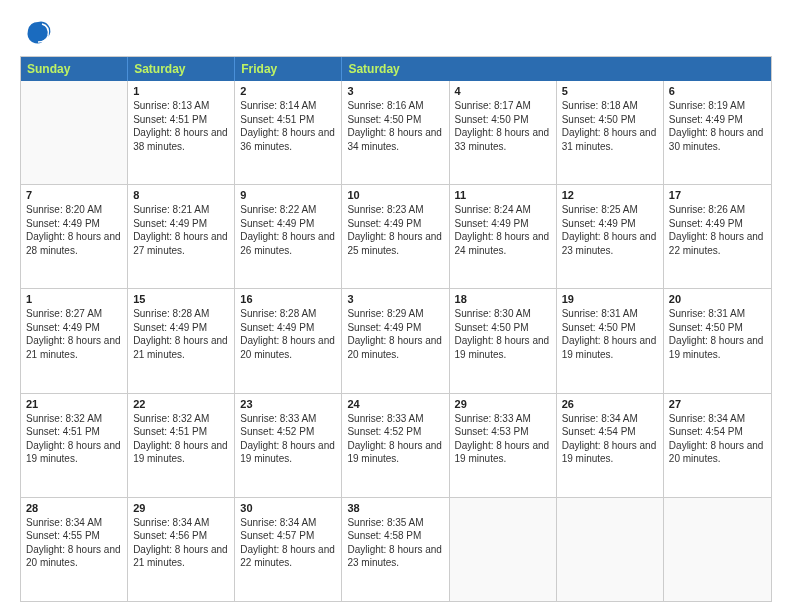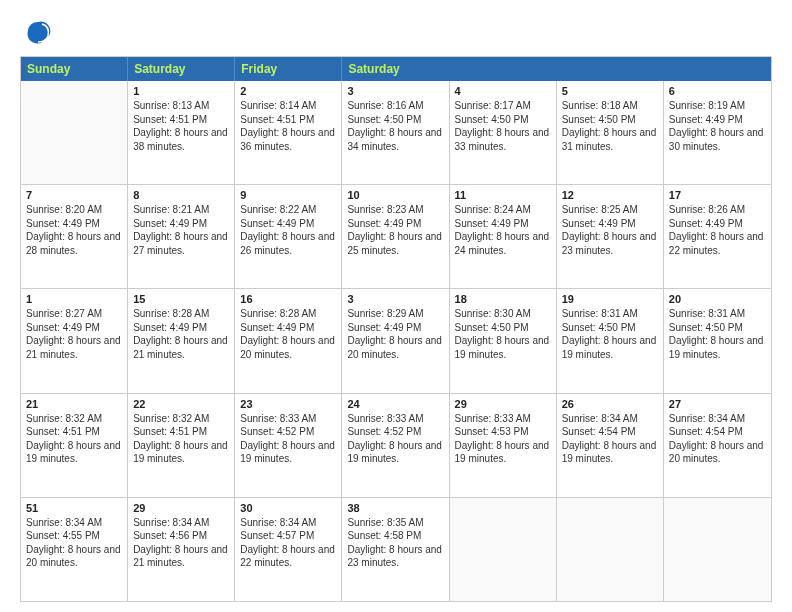--- a/index.html
+++ b/index.html
@@ -253,21 +253,21 @@
             <div class="day-num">26</div>
             <div class="cell-text">Sunrise: 8:34 AM<br>Sunset: 4:54 PM<br>Daylight: 8 hours and 19 minutes.</div>
           </div>
           <div class="cal-cell">
             <div class="day-num">27</div>
             <div class="cell-text">Sunrise: 8:34 AM<br>Sunset: 4:54 PM<br>Daylight: 8 hours and 20 minutes.</div>
           </div>
         </div>
         <div class="cal-row">
           <div class="cal-cell">
-            <div class="day-num">51</div>
+            <div class="day-num">28</div>
             <div class="cell-text">Sunrise: 8:34 AM<br>Sunset: 4:55 PM<br>Daylight: 8 hours and 20 minutes.</div>
           </div>
           <div class="cal-cell">
             <div class="day-num">29</div>
             <div class="cell-text">Sunrise: 8:34 AM<br>Sunset: 4:56 PM<br>Daylight: 8 hours and 21 minutes.</div>
           </div>
           <div class="cal-cell">
             <div class="day-num">30</div>
             <div class="cell-text">Sunrise: 8:34 AM<br>Sunset: 4:57 PM<br>Daylight: 8 hours and 22 minutes.</div>
           </div>

